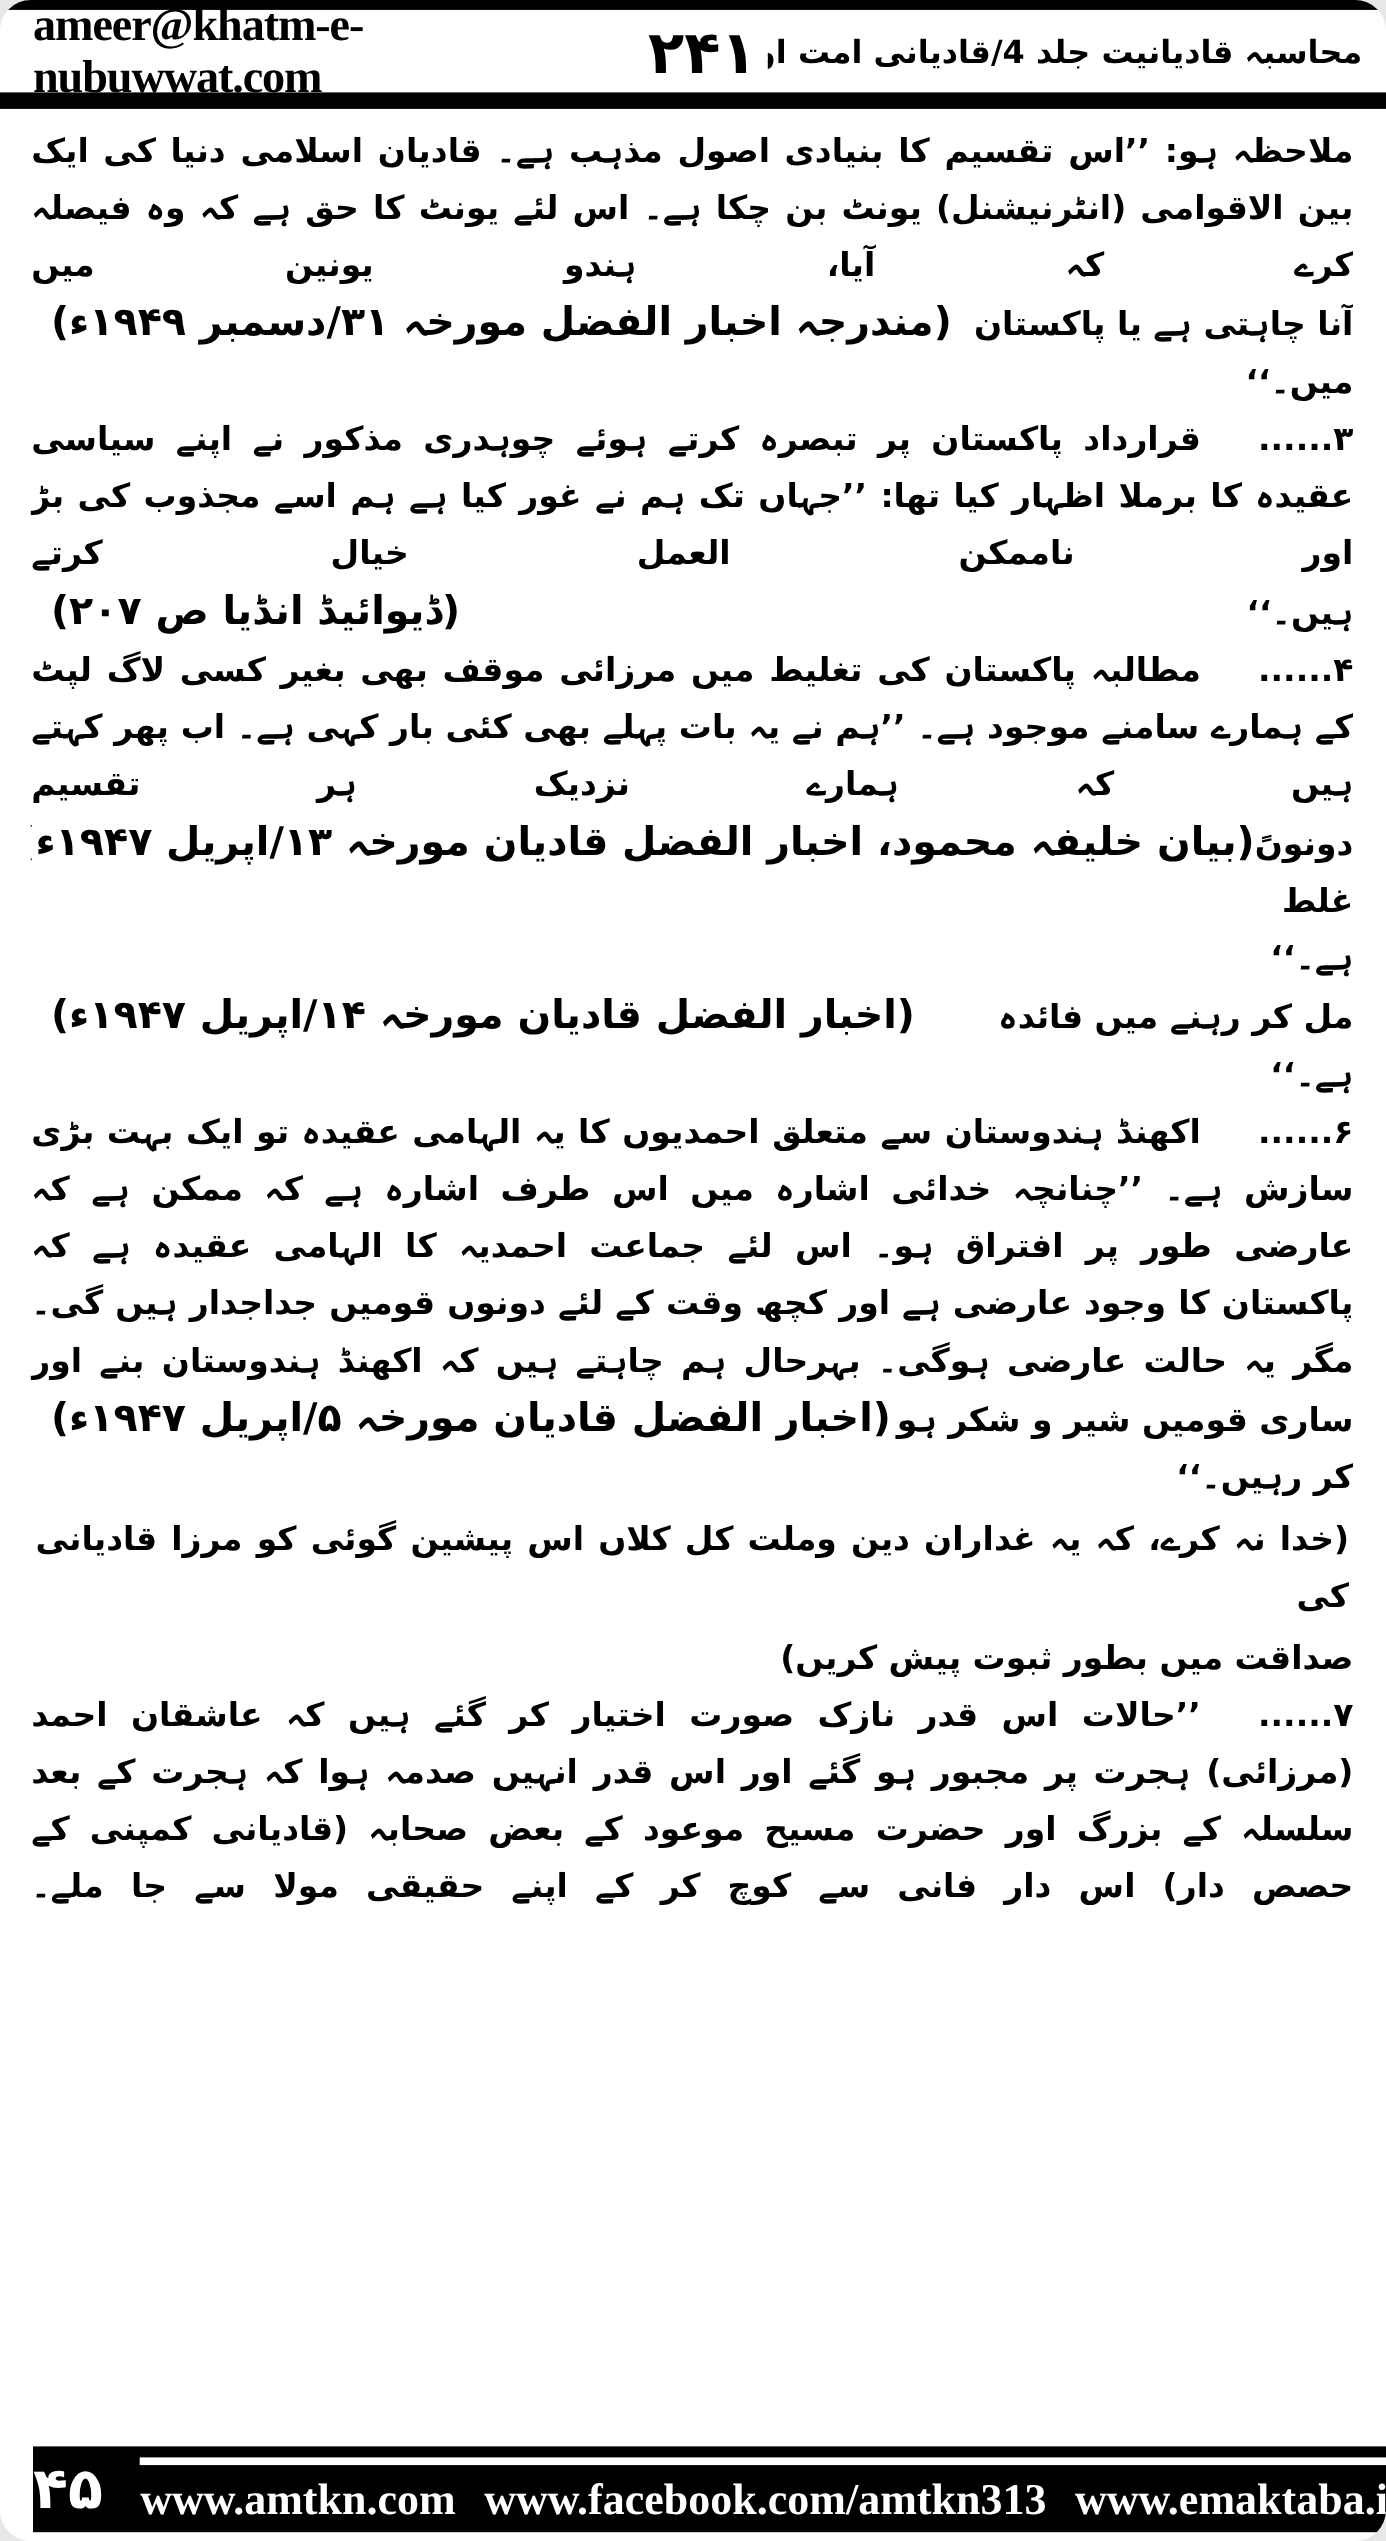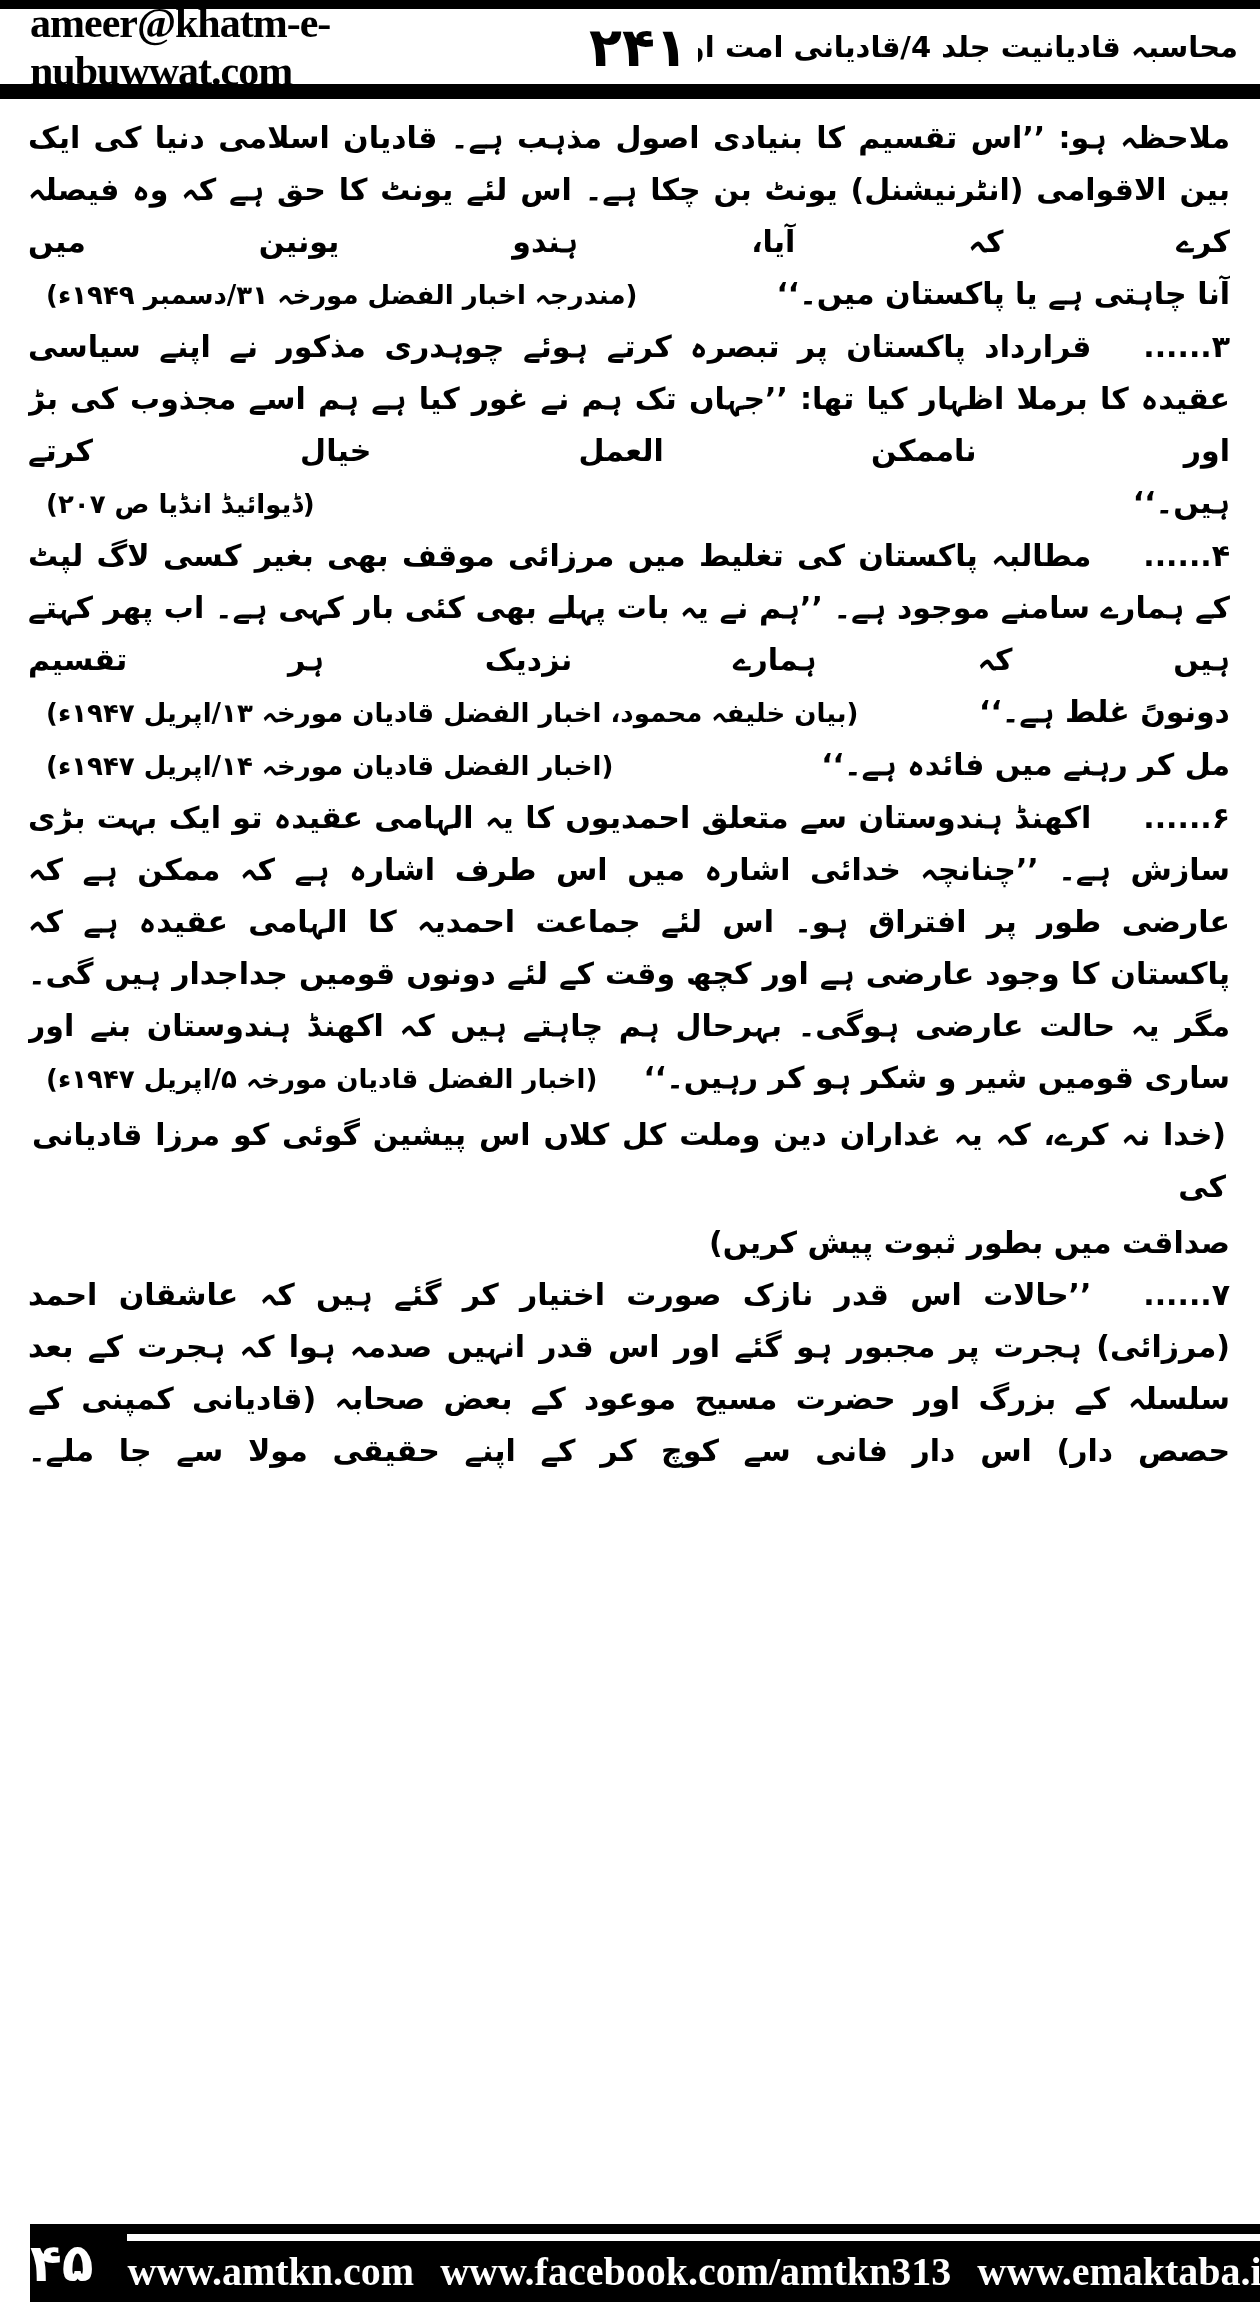--- a/index.html
+++ b/index.html
@@ -5,20 +5,21 @@
   html, body { margin: 0; padding: 0; background: #e8e8e8; }
   .page {
     position: relative;
     width: 1260px;
     height: 2310px;
     margin: 0 auto;
     background: #ffffff;
     color: #000;
     overflow: hidden;
     font-family: "DejaVu Sans", sans-serif;
+    border-radius: 28px;
   }
   .topbar {
     position: absolute; top: 0; left: 0; right: 0;
     height: 9px; background: #000;
   }
   .header {
     position: absolute; top: 14px; left: 30px; right: 22px;
     height: 66px;
     display: flex; direction: ltr;
     justify-content: space-between; align-items: center;
@@ -44,21 +45,21 @@
     direction: rtl;
     font-size: 30px; font-weight: bold;
     line-height: 52px;
     overflow: hidden;
   }
   .flow { margin: 0; text-align: justify; text-align-last: justify; -moz-text-align-last: justify; }
   .num { margin-left: 52px; }
   .endline {
     display: flex; justify-content: space-between; align-items: baseline;
   }
-  .cite { font-size: 26px; margin-left: 18px; white-space: nowrap; }
+  .cite { font-size: 36px; margin-left: 18px; white-space: nowrap; }
   .note-first { margin: 4px; text-align: justify; text-align-last: justify; -moz-text-align-last: justify; }
   .note-second { text-align: right; padding-left: 260px; }
   .note-second-inner { display: inline-block; margin-left: 275px; }
   .footer {
     position: absolute; left: 30px; right: 0; bottom: 8px;
     height: 78px; background: #000;
     display: flex; align-items: stretch; gap: 34px;
   }
   .badge {
     width: 96px; color: #fff; font-weight: bold; font-size: 52px;

